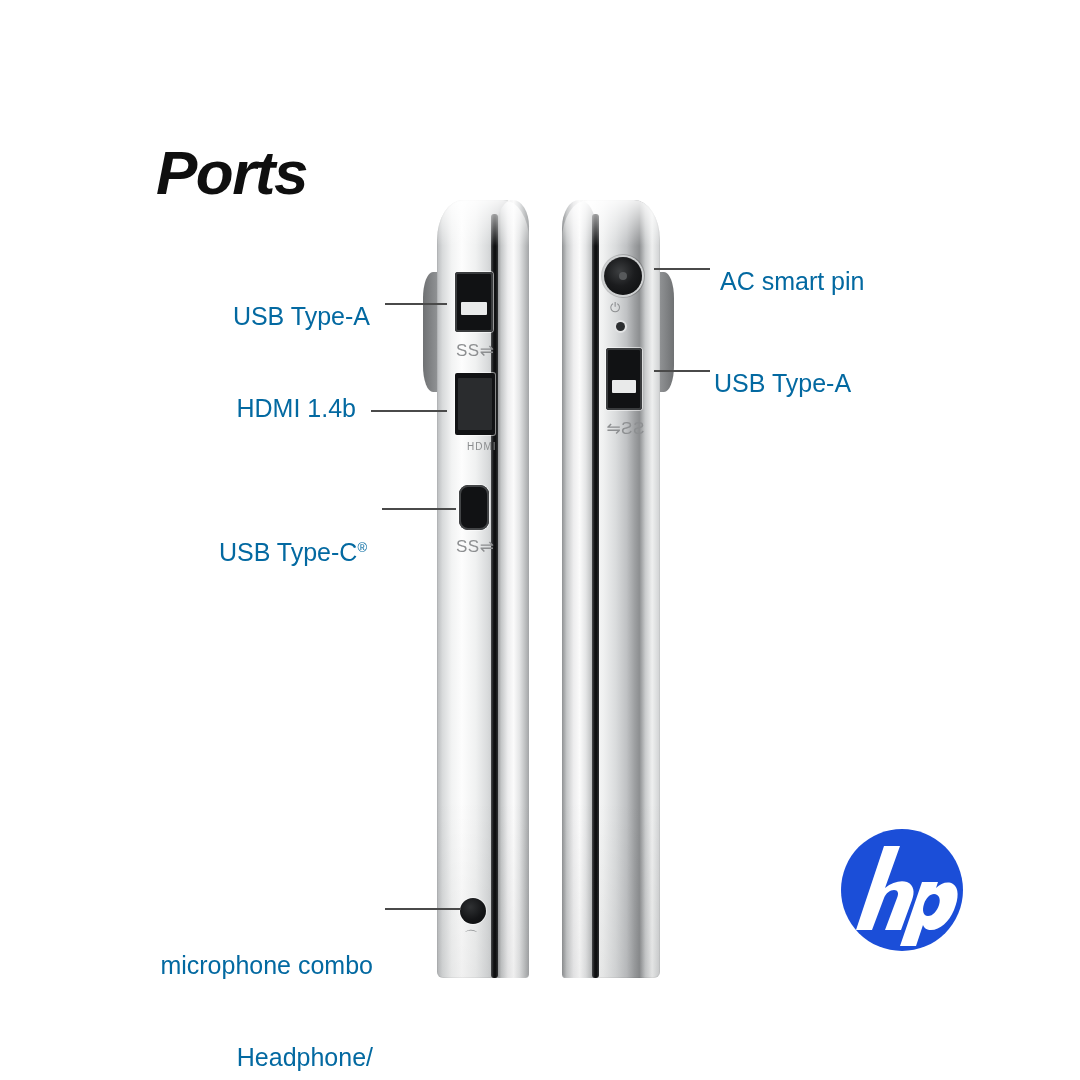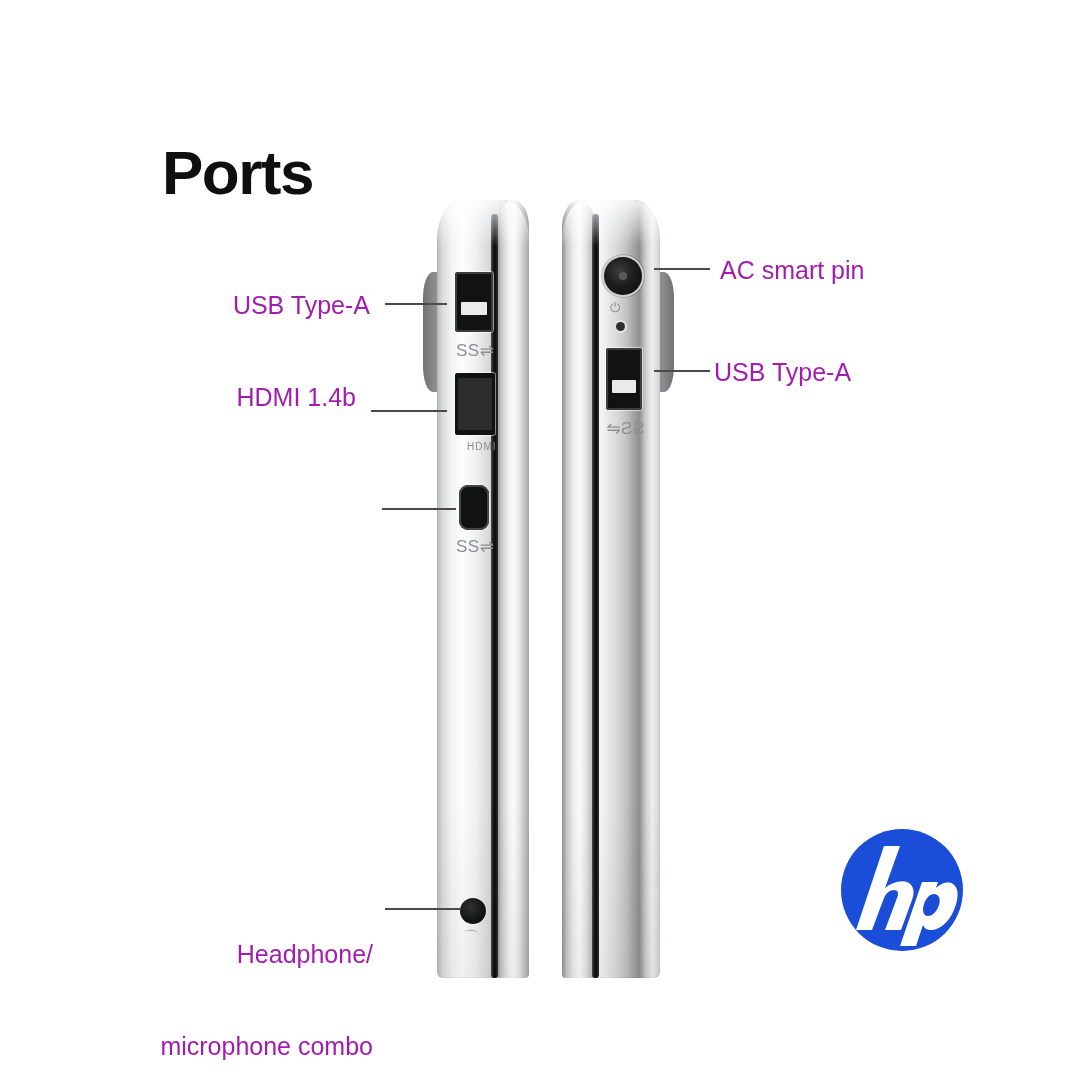--- a/index.html
+++ b/index.html
@@ -13,37 +13,39 @@
     height: 1080px;
     background: #ffffff;
     overflow: hidden;
     font-family: "Liberation Sans", sans-serif;
     color: #1a1a1a;
   }
 
   
   #page-title {
     position: absolute;
-    left: 162px;
+    left: 156px;
     top: 142px;
     font-size: 62px;
     font-weight: 700;
     letter-spacing: -1.5px;
     color: #0f0f0f;
     line-height: 1;
+    font-style: italic;
   }
 
   
   .callout-label {
     position: absolute;
     font-size: 25px;
     font-weight: 400;
-    color: #a21caf;
+    color: #0369a1;
     white-space: pre;
     line-height: 1.22;
+    margin-top: 11px;
   }
   .callout-label.right-align { text-align: right; }
   .callout-label.left-align  { text-align: left; }
   .reg-mark {
     font-size: 13px;
     vertical-align: super;
     line-height: 0;
   }
 
   
@@ -296,24 +298,27 @@
   <div class="leader" style="left:382px; top:508px; width:74px;"></div>
   <div class="leader" style="left:385px; top:908px; width:76px;"></div>
 
   <div class="leader" style="left:654px; top:268px; width:56px;"></div>
   <div class="leader" style="left:654px; top:370px; width:56px;"></div>
 
   <div class="callout-label right-align" style="left:100px; top:290px; width:270px;">USB Type-A</div>
 
   <div class="callout-label right-align" style="left:100px; top:382px; width:256px;">HDMI 1.4b</div>
 
+  <div class="callout-label right-align" style="left:90px; top:495px; width:277px;">
+    <span>USB Type-C</span><span class="reg-mark">®</span>
+  </div>
 
   <div class="callout-label right-align" style="left:90px; top:878px; width:283px;">
+    <div>microphone combo</div>
     <div>Headphone/</div>
-    <div>microphone combo</div>
   </div>
 
   <div class="callout-label left-align" style="left:720px; top:255px;">AC smart pin</div>
 
   <div class="callout-label left-align" style="left:714px; top:357px;">USB Type-A</div>
 
   <div id="hp-logo">
     <svg viewBox="0 0 124 124" width="124" height="124">
       <circle cx="62" cy="62" r="61" fill="#1b4ed8"></circle>
       <g fill="#ffffff">

